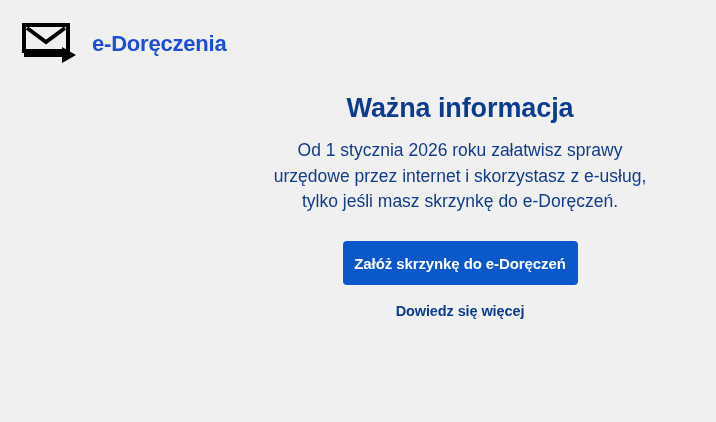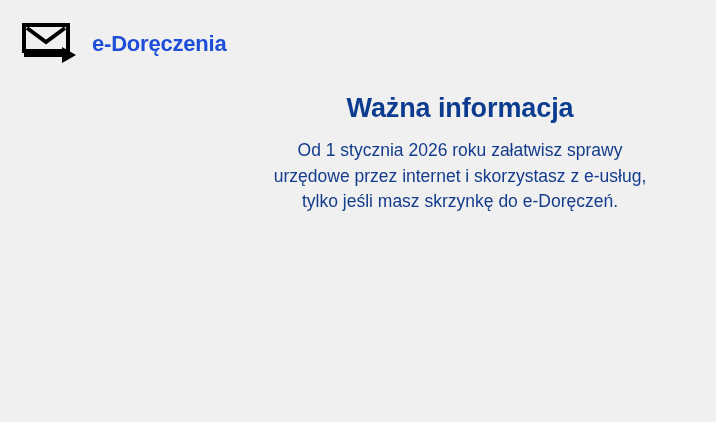--- a/index.html
+++ b/index.html
@@ -131,15 +131,17 @@
 
   <h1 class="notice-heading">Ważna informacja</h1>
 
   <p class="notice-body">
     <span class="line">Od 1 stycznia 2026 roku załatwisz sprawy</span>
     <span class="line">urzędowe przez internet i skorzystasz z e-usług,</span>
     <span class="line">tylko jeśli masz skrzynkę do e-Doręczeń.</span>
   </p>
 
   <div class="cta-wrap">
+    <button class="cta-button">Załóż skrzynkę do e-Doręczeń</button>
+    <a class="cta-link" href="#">Dowiedz się więcej</a>
   </div>
 
 </div>
 
 </body></html>

